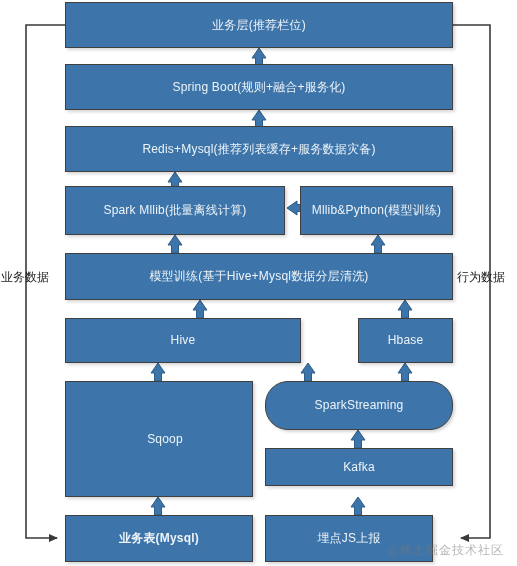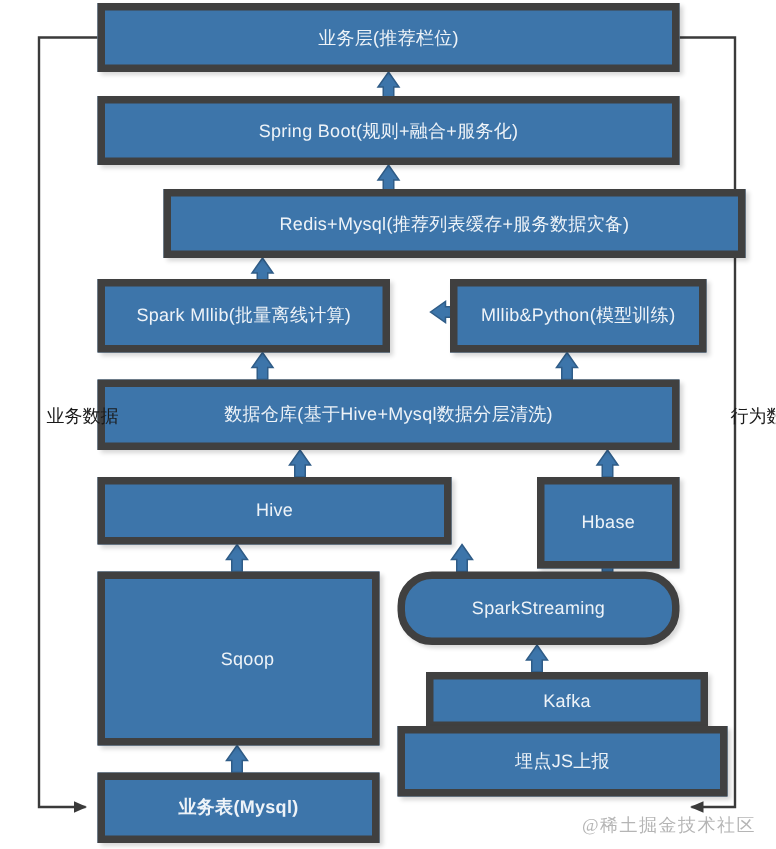--- a/index.html
+++ b/index.html
@@ -13,21 +13,21 @@
   #canvas {
     position: relative;
     width: 517px;
     height: 566px;
     background: #ffffff;
     overflow: hidden;
   }
   .node {
     position: absolute;
     background: #3d75aa;
-    border: 5px solid #404040;
+    border: 1px solid #404040;
     box-sizing: border-box;
     color: #eef3f8;
     display: flex;
     align-items: center;
     justify-content: center;
     text-align: center;
     font-size: 12px;
     line-height: 1.25;
     letter-spacing: 0.2px;
     box-shadow: 2px 2px 3px rgba(0,0,0,0.16);
@@ -36,21 +36,20 @@
   .node .lbl {
     display: block;
     white-space: nowrap;
   }
   .side-label {
     position: absolute;
     font-size: 12px;
     color: #1a1a1a;
     white-space: nowrap;
     font-family: "DejaVu Serif", "Liberation Serif", serif;
-    margin-left: 30px;
   }
   .watermark {
     position: absolute;
     font-size: 12px;
     color: rgba(120,120,120,0.55);
     white-space: nowrap;
     letter-spacing: 1px;
     font-family: Liberation Serif, serif;
   }
   svg.overlay {
@@ -115,61 +114,61 @@
   </svg>
 
   <div class="node" style="left:65px;  top:2px;   width:388px; height:46px;">
     <span class="lbl">业务层(推荐栏位)</span>
   </div>
 
   <div class="node" style="left:65px;  top:64px;  width:388px; height:46px;align-items:center;">
     <span class="lbl">Spring Boot(规则+融合+服务化)</span>
   </div>
 
-  <div class="node" style="left:65px;  top:126px; width:388px; height:46px;margin-left:44px;">
+  <div class="node" style="left:65px;  top:126px; width:388px; height:46px;">
     <span class="lbl">Redis+Mysql(推荐列表缓存+服务数据灾备)</span>
   </div>
 
-  <div class="node" style="left:65px;  top:186px; width:195px; height:49px;">
+  <div class="node" style="left:65px;  top:186px; width:220px; height:49px;">
     <span class="lbl">Spark Mllib(批量离线计算)</span>
   </div>
 
-  <div class="node" style="left:300px; top:186px; width:171px; height:49px;">
+  <div class="node" style="left:300px; top:186px; width:153px; height:49px;">
     <span class="lbl">Mllib&amp;Python(模型训练)</span>
   </div>
 
   <div class="node" style="left:65px;  top:253px; width:388px; height:47px;">
-    <span class="lbl">数据仓库(基于Hive+Mysql数据分层清洗)</span>
+    <span class="lbl">模型训练(基于Hive+Mysql数据分层清洗)</span>
   </div>
 
   <div class="node" style="left:65px;  top:318px; width:236px; height:45px;">
     <span class="lbl">Hive</span>
   </div>
 
-  <div class="node" style="left:358px; top:318px; width:95px;  height:61px;">
+  <div class="node" style="left:358px; top:318px; width:95px;  height:45px;">
     <span class="lbl">Hbase</span>
   </div>
 
   <div class="node" style="left:65px;  top:381px; width:188px; height:116px;padding-left:16px;">
     <span class="lbl">Sqoop</span>
   </div>
 
   <div class="node" style="left:265px; top:381px; width:188px; height:49px;border-radius:23px;">
     <span class="lbl">SparkStreaming</span>
   </div>
 
-  <div class="node" style="left:265px; top:448px; width:188px; height:38px;margin-left:19px;">
+  <div class="node" style="left:265px; top:448px; width:188px; height:38px;">
     <span class="lbl">Kafka</span>
   </div>
 
   <div class="node" style="left:65px;  top:515px; width:188px; height:47px;font-weight:bold;">
     <span class="lbl">业务表(Mysql)</span>
   </div>
 
-  <div class="node" style="left:265px; top:484px; width:220px; height:47px;">
+  <div class="node" style="left:265px; top:515px; width:168px; height:47px;">
     <span class="lbl">埋点JS上报</span>
   </div>
 
   <div class="side-label" style="left:1px; top:269px;">业务数据</div>
 
   <div class="side-label" style="left:457px; top:269px;">行为数据</div>
 
   <div class="watermark" style="left:388px; top:542px;">@稀土掘金技术社区</div>
 
 </div>

